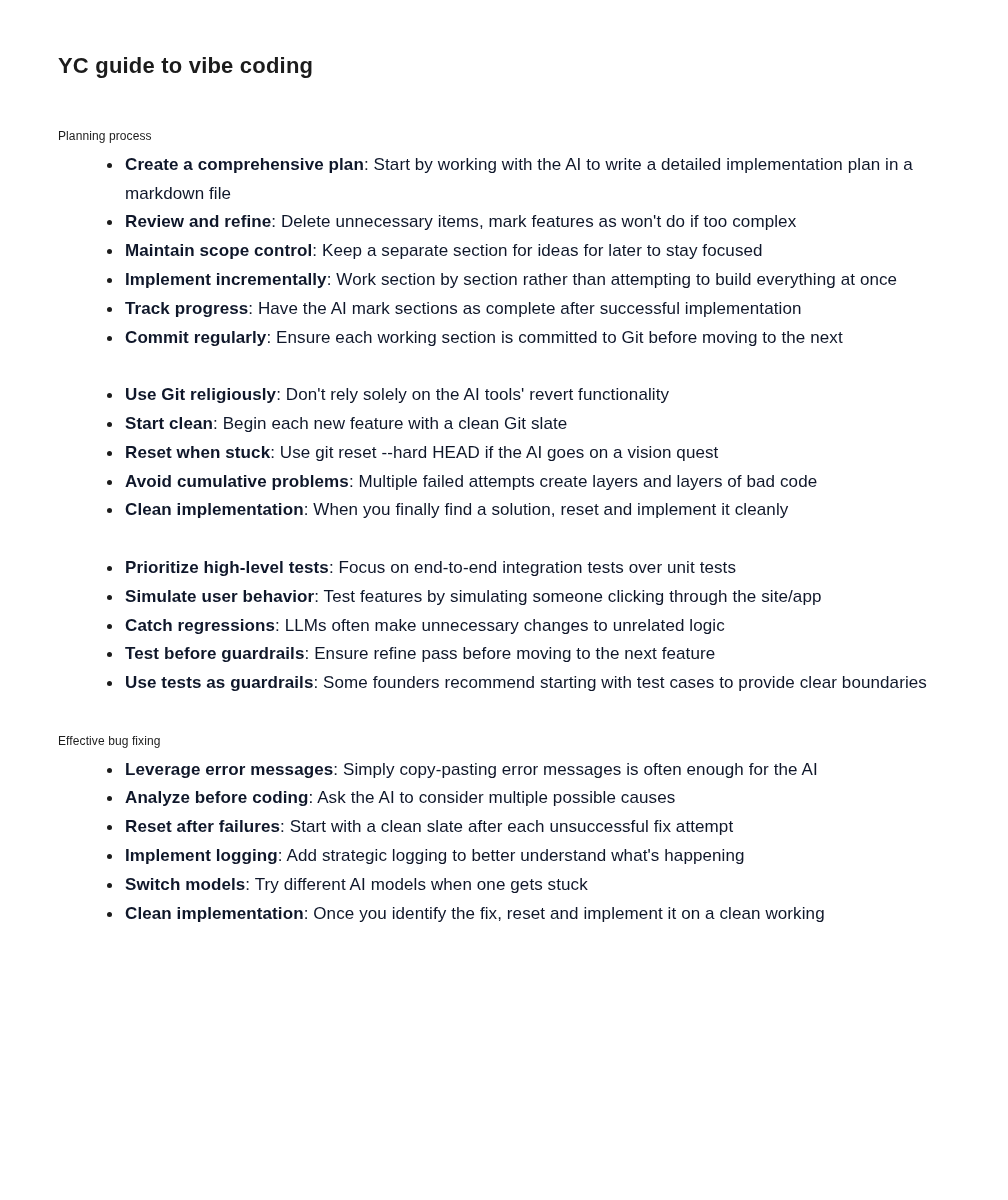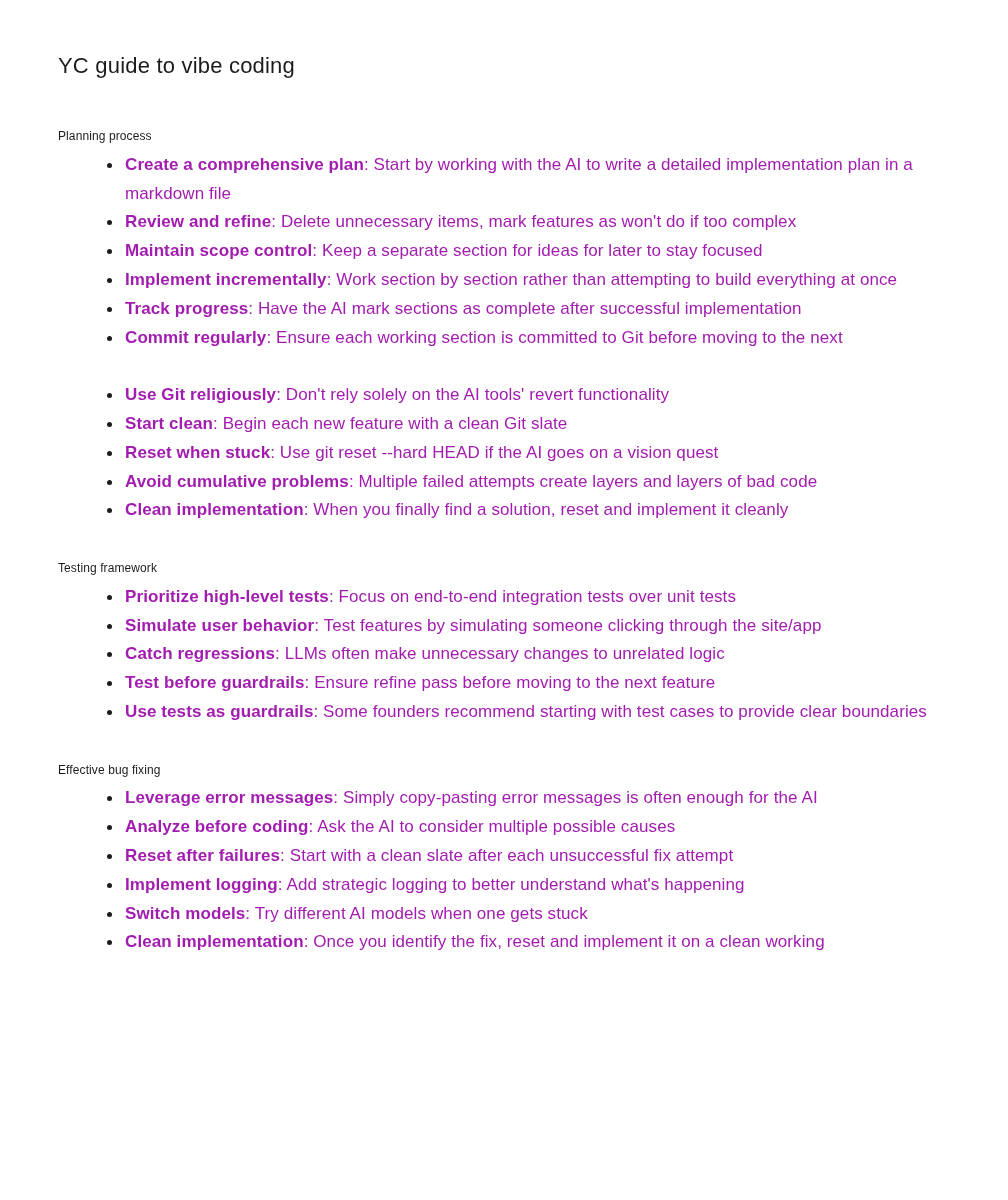--- a/index.html
+++ b/index.html
@@ -15,21 +15,21 @@
     color: #202020;
     -webkit-font-smoothing: antialiased;
   }
   .doc {
     box-sizing: border-box;
     padding: 51px 40px 0 58px;
   }
   .title {
     font-size: 22px;
     line-height: 30px;
-    font-weight: 400;
+    font-weight: 700;
     letter-spacing: 0.2px;
     margin: 0 0 41px 0;
     color: #1c1c1c;
   }
   .section { margin: 0; }
   .heading {
     font-size: 12px;
     line-height: 28.8px;
     font-weight: 400;
     letter-spacing: 0.1px;
@@ -40,21 +40,21 @@
     list-style: disc outside;
     margin: 0 0 28.8px 0;
     padding: 0 0 0 65px;
   }
   ul.bullets li {
     font-size: 17px;
     line-height: 28.8px;
     letter-spacing: 0.1px;
     max-width: 812px;
     padding-left: 2px;
-    color: #a21caf;
+    color: #0f172a;
   }
   ul.bullets li::marker {
     color: #1c1c1c;
     font-size: 15px;
   }
   ul.bullets li strong {
     font-weight: 700;
   }
 </style>
 </head>
@@ -77,21 +77,20 @@
       <section class="section">
         <ul class="bullets">
           <li><strong>Use Git religiously</strong><span>: Don't rely solely on the AI tools' revert functionality</span></li>
           <li><strong>Start clean</strong><span>: Begin each new feature with a clean Git slate</span></li>
           <li><strong>Reset when stuck</strong><span>: Use git reset --hard HEAD if the AI goes on a vision quest</span></li>
           <li><strong>Avoid cumulative problems</strong><span>: Multiple failed attempts create layers and layers of bad code</span></li>
           <li><strong>Clean implementation</strong><span>: When you finally find a solution, reset and implement it cleanly</span></li>
         </ul>
       </section>
       <section class="section">
-        <h2 class="heading">Testing framework</h2>
         <ul class="bullets">
           <li><strong>Prioritize high-level tests</strong><span>: Focus on end-to-end integration tests over unit tests</span></li>
           <li><strong>Simulate user behavior</strong><span>: Test features by simulating someone clicking through the site/app</span></li>
           <li><strong>Catch regressions</strong><span>: LLMs often make unnecessary changes to unrelated logic</span></li>
           <li><strong>Test before guardrails</strong><span>: Ensure refine pass before moving to the next feature</span></li>
           <li><strong>Use tests as guardrails</strong><span>: Some founders recommend starting with test cases to provide clear boundaries</span></li>
         </ul>
       </section>
       <section class="section">
         <h2 class="heading">Effective bug fixing</h2>

